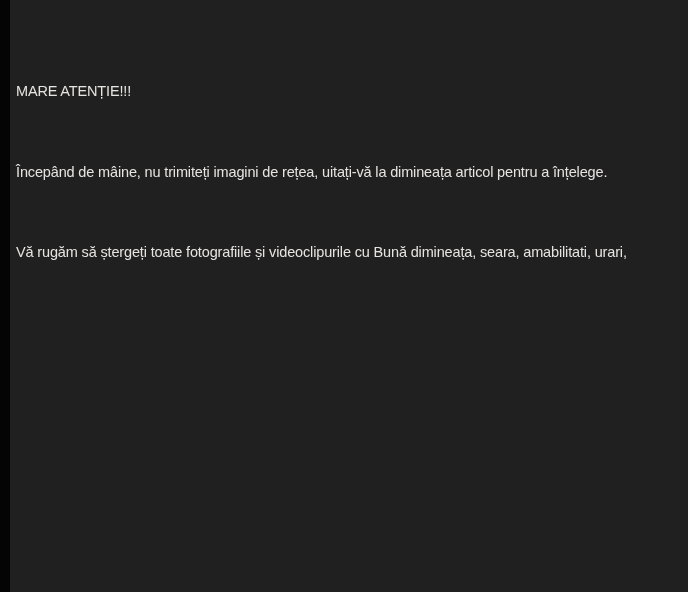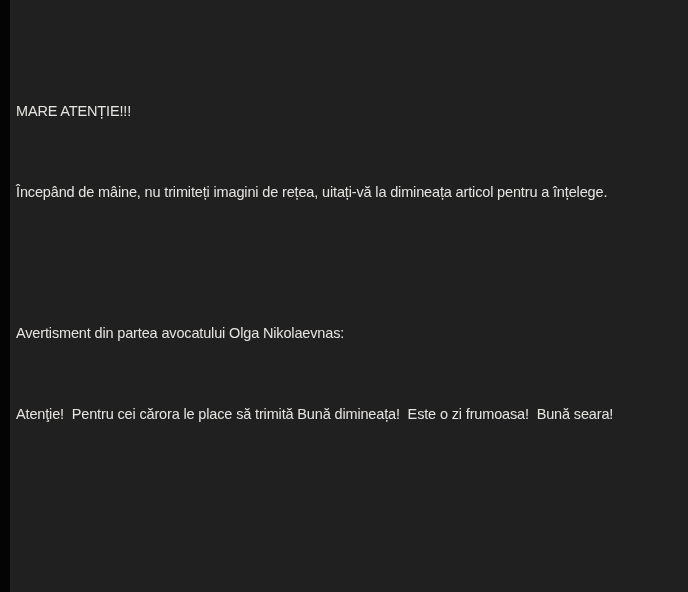--- a/index.html
+++ b/index.html
@@ -18,21 +18,21 @@
     height: 592px;
   }
   .left-strip {
     flex: none;
     width: 10px;
     height: 100%;
     background: #040404;
   }
   .message-text {
     flex: 1;
-    padding: 20px 4px 0 6px;
+    padding: 0 4px 0 6px;
     font-family: "Liberation Sans", "DejaVu Sans", sans-serif;
     font-size: 14.5px;
     letter-spacing: -0.15px;
     line-height: 20.2px;
     color: #e6e4e1;
     white-space: pre;
     overflow: hidden;
   }
   .line {
     height: 20.2px;
@@ -43,26 +43,25 @@
 
 <div class="screen">
   <div class="left-strip"></div>
   <div class="message-text">
     
   
       <div class="line">MARE ATENȚIE!!!</div>
     
       <div class="line">Începând de mâine, nu trimiteți imagini de rețea, uitați-vă la dimineața articol pentru a înțelege.</div>
     
+      <div class="line">Vă rugăm să ștergeți toate fotografiile și videoclipurile cu Bună dimineața, seara, amabilitati, urari,</div>
     
     
     
-      <div class="line">Avertisment din partea avocatului Olga Nikolaevnas:</div>
     
-      <div class="line">Atenţie!  Pentru cei cărora le place să trimită Bună dimineața!  Este o zi frumoasa!  Bună seara!</div>
     
       
     
       
     
       
     
       
     
       

